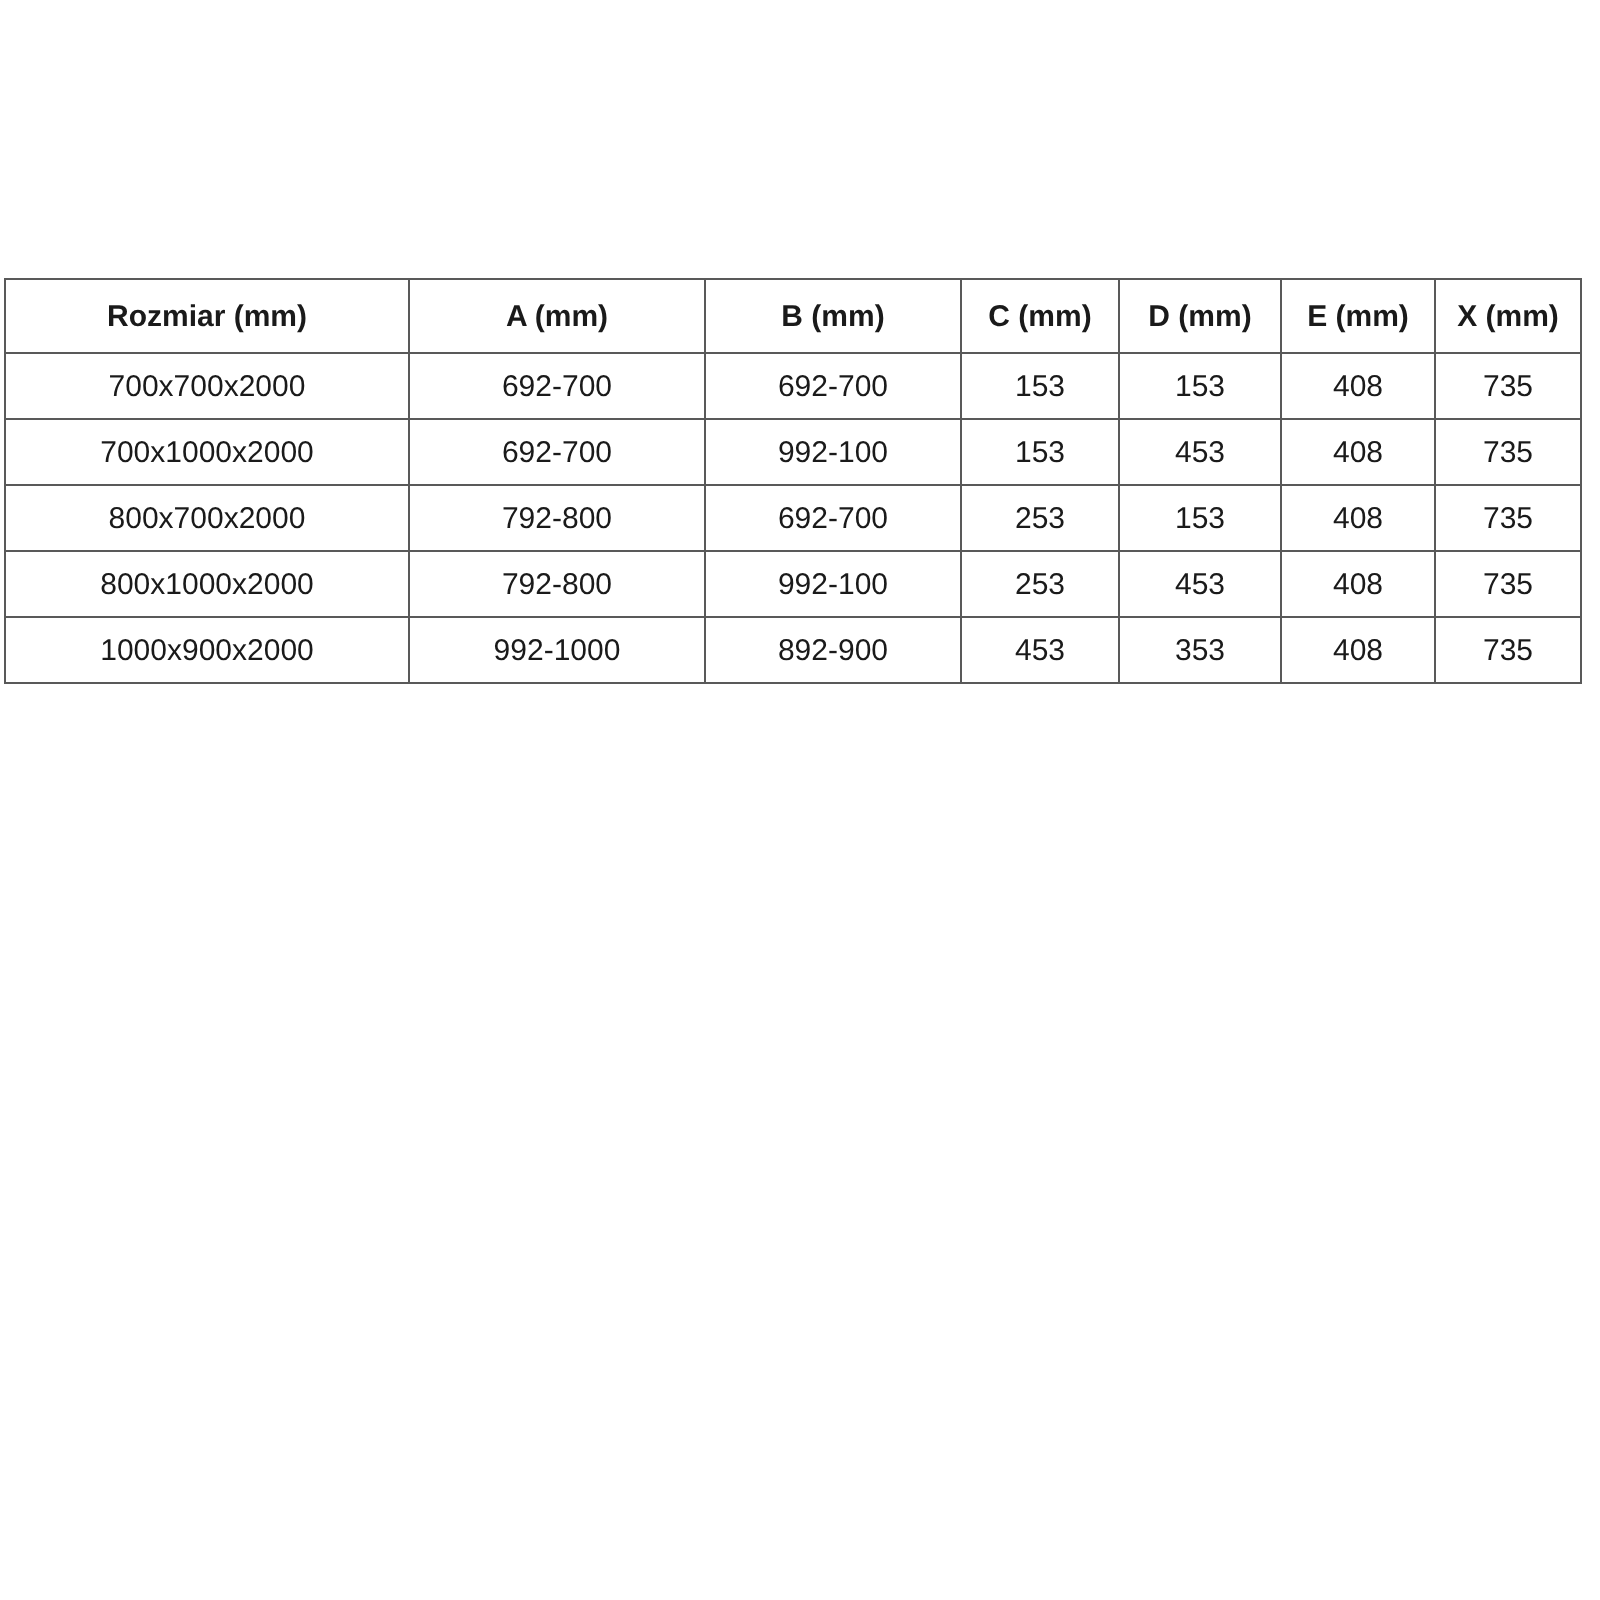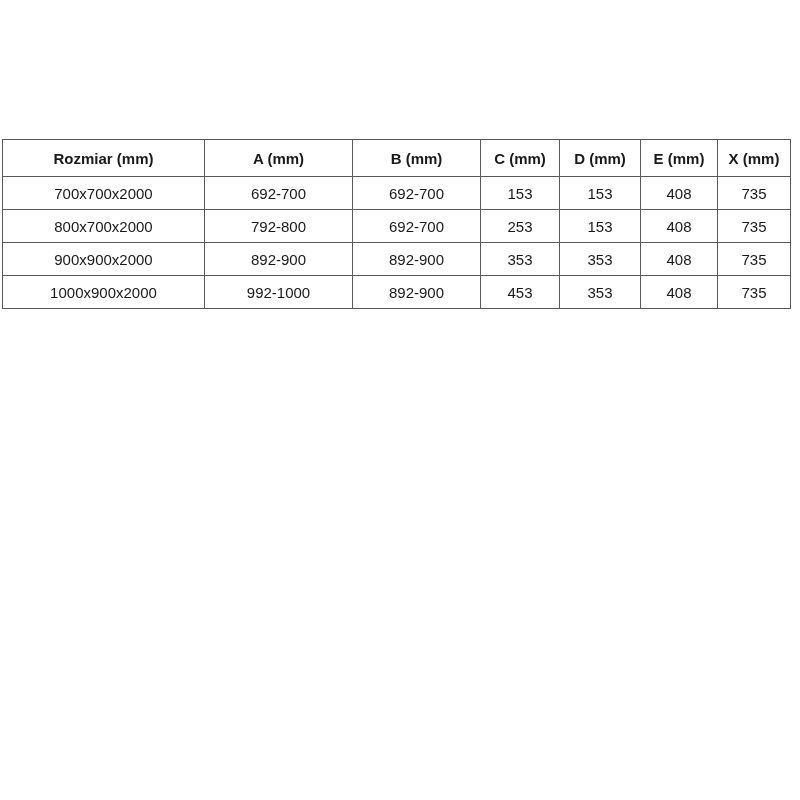--- a/index.html
+++ b/index.html
@@ -83,34 +83,43 @@
         <tr>
           <td>700x700x2000</td>
           <td>692-700</td>
           <td>692-700</td>
           <td>153</td>
           <td>153</td>
           <td>408</td>
           <td>735</td>
         </tr>
         <tr>
+          <td>700x1000x2000</td>
+          <td>692-700</td>
+          <td>992-100</td>
+          <td>153</td>
+          <td>453</td>
+          <td>408</td>
+          <td>735</td>
+        </tr>
+        <tr>
           <td>800x700x2000</td>
           <td>792-800</td>
           <td>692-700</td>
           <td>253</td>
           <td>153</td>
           <td>408</td>
           <td>735</td>
         </tr>
         <tr>
-          <td>900x900x2000</td>
-          <td>892-900</td>
-          <td>892-900</td>
-          <td>353</td>
-          <td>353</td>
+          <td>800x1000x2000</td>
+          <td>792-800</td>
+          <td>992-100</td>
+          <td>253</td>
+          <td>453</td>
           <td>408</td>
           <td>735</td>
         </tr>
         <tr>
           <td>1000x900x2000</td>
           <td>992-1000</td>
           <td>892-900</td>
           <td>453</td>
           <td>353</td>
           <td>408</td>

